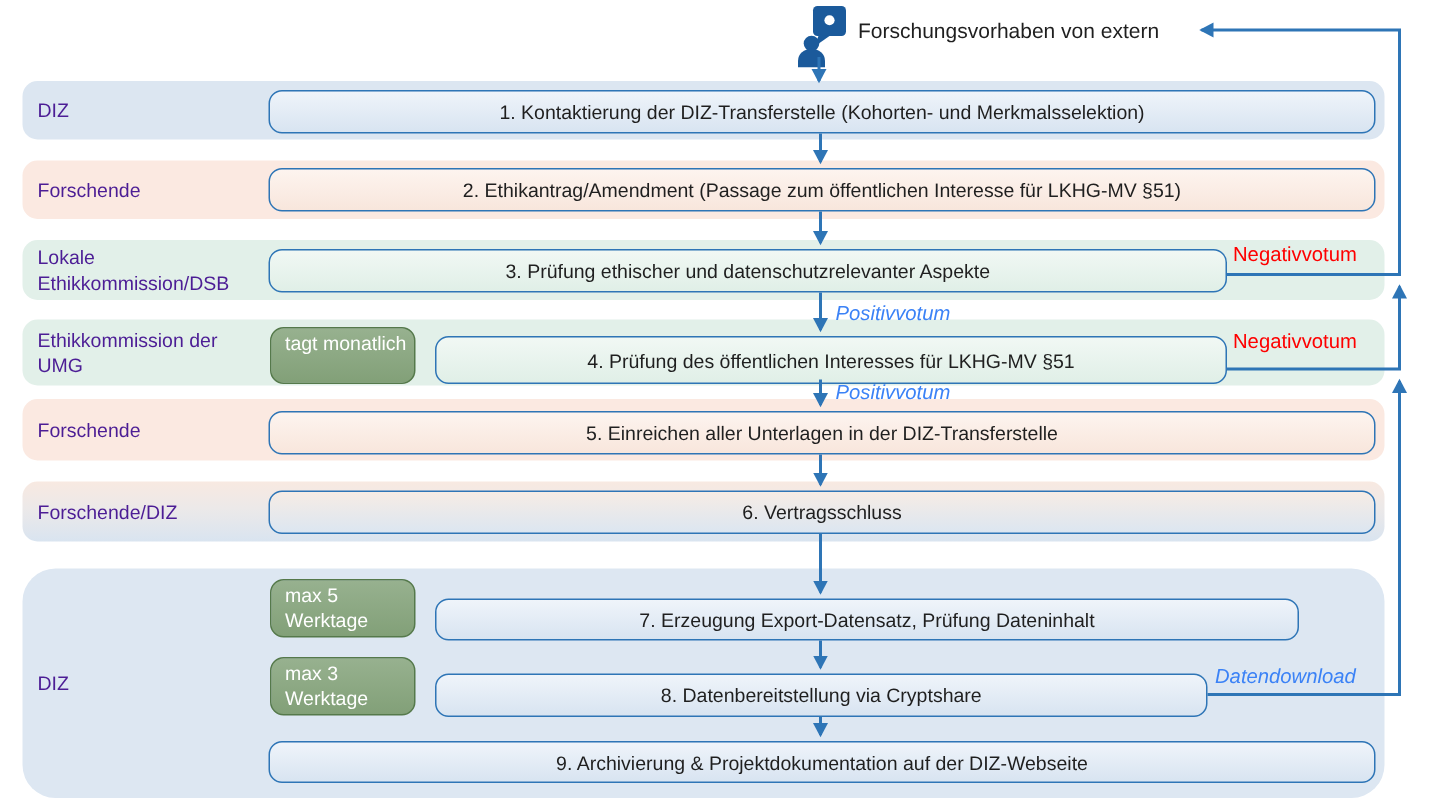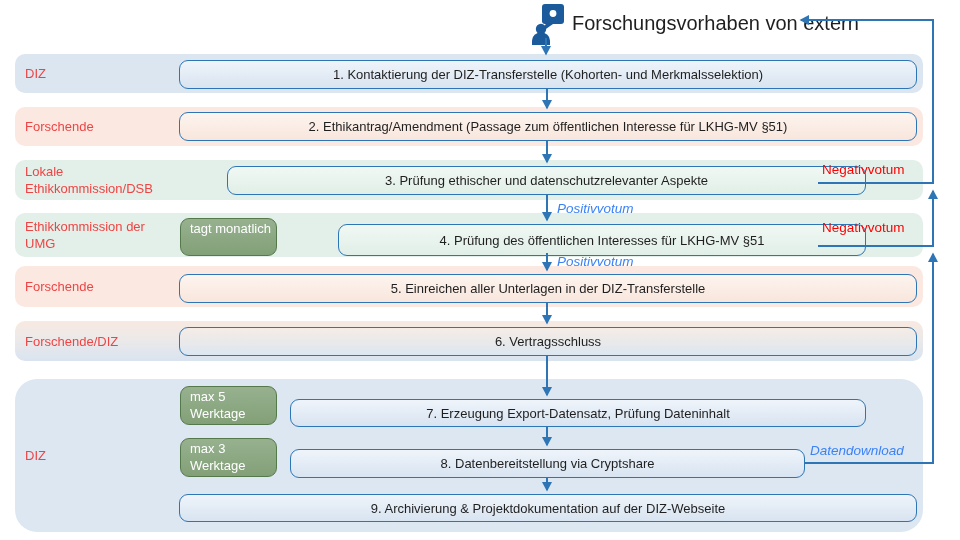--- a/index.html
+++ b/index.html
@@ -3,31 +3,31 @@
 <meta charset="utf-8">
 <style>
   html,body{margin:0;padding:0;background:#ffffff;}
   body{width:960px;height:540px;position:relative;font-family:"Liberation Sans",sans-serif;overflow:hidden;}
   .band{position:absolute;left:15px;width:908px;border-radius:10px;}
   .band.blue{background:#dce6f1;}
   .band.peach{background:#fbe9e1;}
   .band.green{background:#e2f0e9;}
   .band.mixed{background:linear-gradient(180deg,#f8e9e1 0%,#ece9e9 45%,#d9e4f0 100%);}
   .band.big{border-radius:22px;background:#dde7f2;}
-  .actor{position:absolute;left:25px;font-size:13px;color:#ef4444;display:flex;align-items:center;line-height:17px;}
+  .actor{position:absolute;left:25px;font-size:13px;color:#4c1d95;display:flex;align-items:center;line-height:17px;}
   .pbox{position:absolute;border:1.5px solid #2e75b6;border-radius:9px;display:flex;align-items:center;justify-content:center;font-size:13px;color:#1f1f1f;box-sizing:border-box;text-align:left;}
   .pbox.blue{background:linear-gradient(180deg,#eff4fa 0%,#d8e4f1 100%);}
   .pbox.peach{background:linear-gradient(180deg,#fdf4ef 0%,#f8e6dc 100%);}
-  .pbox.green{background:linear-gradient(180deg,#f1f8f4 0%,#e0efe7 100%);margin-left:48px;}
+  .pbox.green{background:linear-gradient(180deg,#f1f8f4 0%,#e0efe7 100%);}
   .pbox.mixed{background:linear-gradient(180deg,#f6ece5 0%,#dce6f1 100%);}
   .pill{position:absolute;left:180px;width:97px;background:linear-gradient(180deg,#97b18f 0%,#82a078 100%);border:1.6px solid #55794b;border-radius:9px;color:#ffffff;font-size:13px;line-height:16.5px;padding:2px 0 0 9px;box-sizing:border-box;}
   .edge-label{position:absolute;font-size:13.5px;white-space:nowrap;}
   .green-label{color:#3b82f6;font-style:italic;}
   .red-label{color:#fe0000;}
-  .header-label{position:absolute;left:572px;top:12px;font-size:20px;color:#1f1f1f;white-space:nowrap;}
+  .header-label{position:absolute;left:572px;top:12px;font-size:14px;color:#1f1f1f;white-space:nowrap;}
   svg.overlay{position:absolute;left:0;top:0;pointer-events:none;}
   .icon-wrap{position:absolute;left:529px;top:3px;width:38px;height:42px;}
 </style>
 </head>
 <body>
 
 <div class="icon-wrap">
   <svg width="38" height="42" viewBox="0 0 38 42">
     <rect x="13" y="1" width="22" height="20" rx="3" fill="#1b5a9b"></rect>
     <path d="M17,20 L14,28 L24,21 z" fill="#1b5a9b"></path>

